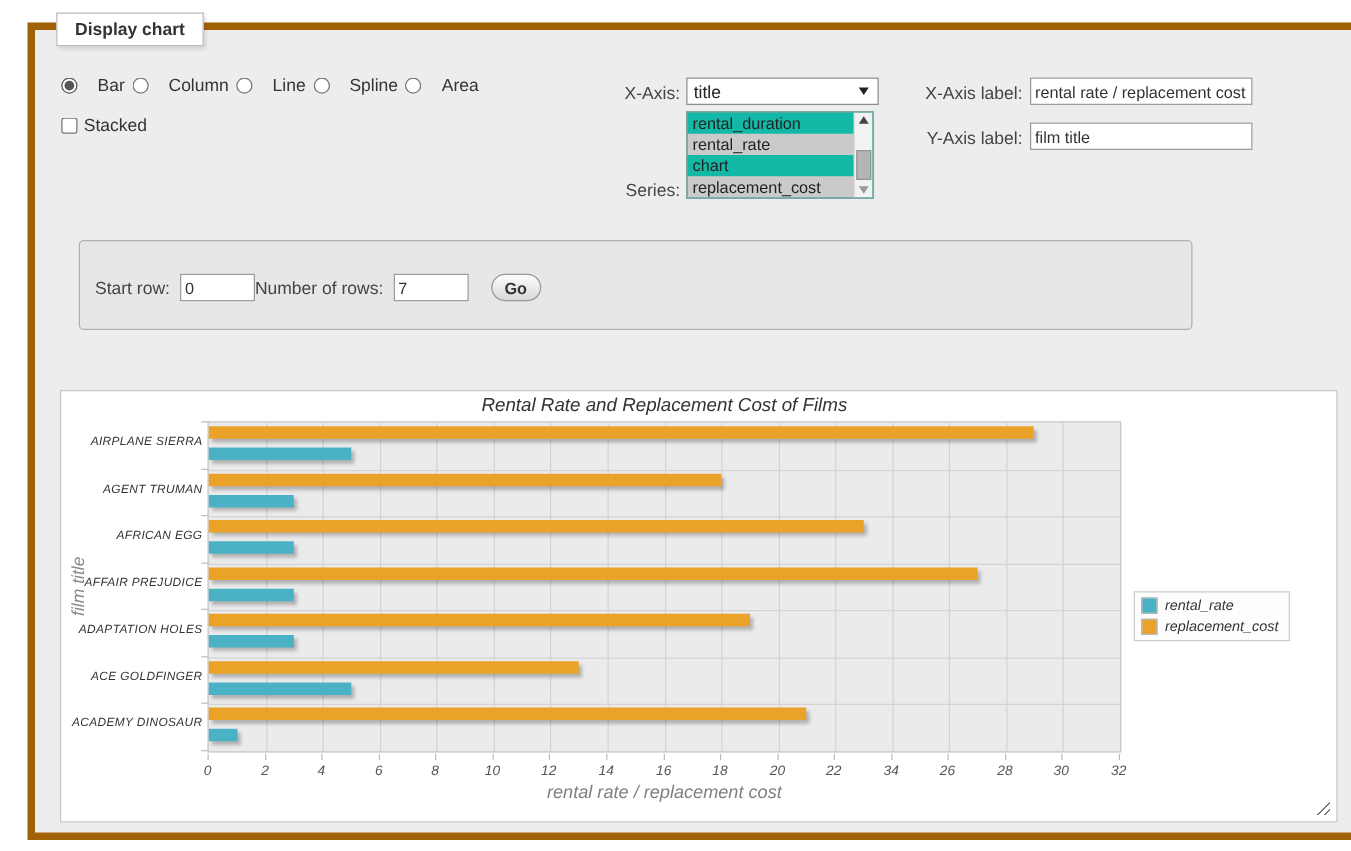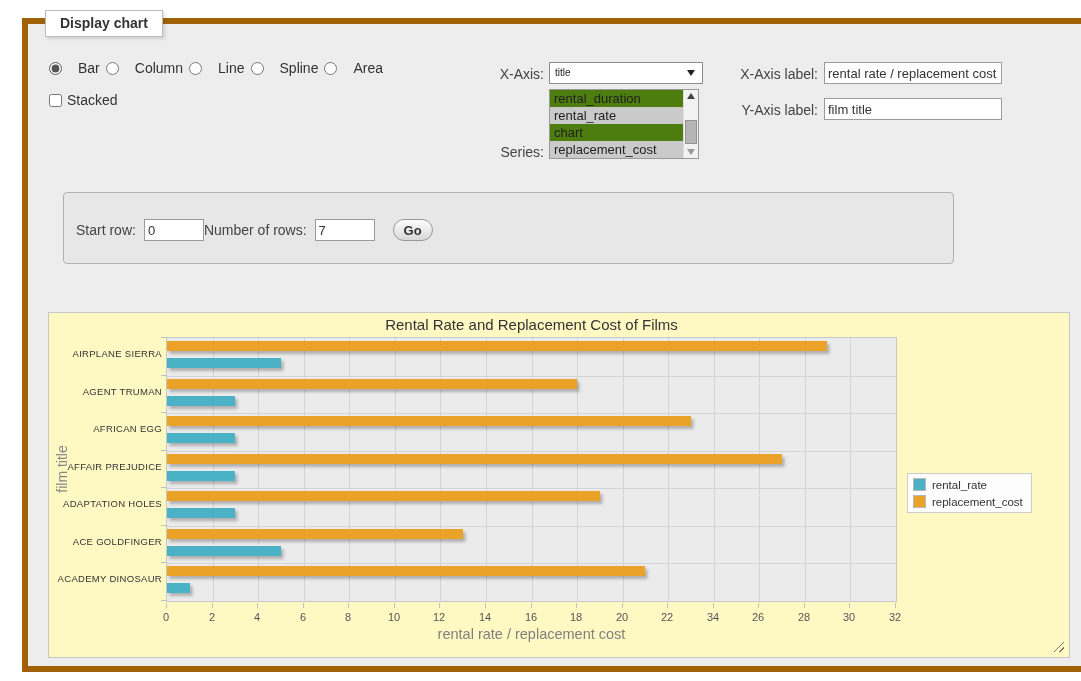--- a/index.html
+++ b/index.html
@@ -5,34 +5,34 @@
   * { margin:0; padding:0; box-sizing:border-box; }
   html,body { width:1081px; height:681px; background:#fff; font-family:"Liberation Sans", sans-serif; overflow:hidden; }
   .fieldset { position:absolute; left:22px; top:18px; width:1068px; height:654px; border:6px solid #a16207; background:#ededed; }
   .legendbox { position:absolute; left:17px; top:-14px; background:#fff; border:1px solid #bbb; padding:4px 14px 5px 14px; font-size:14px; font-weight:bold; color:#333; box-shadow:2px 2px 3px rgba(0,0,0,0.12); }
   .ctl-label { position:absolute; font-size:14px; color:#444; text-align:right; }
   .radio-row { position:absolute; left:21px; top:36px; display:flex; align-items:center; gap:6px; font-size:14px; color:#333; }
   .radio-row label, .chk-row label { display:flex; align-items:center; gap:16px; }
   input[type=radio], input[type=checkbox] { width:13px; height:13px; accent-color:#555; }
   .chk-row { position:absolute; left:21px; top:68px; display:flex; align-items:center; gap:5px; font-size:14px; color:#333; }
   .txt { position:absolute; background:#fff; border:1px solid #9b9b9b; font-size:13px; color:#333; padding:2px 3px; height:22px; font-family:"Liberation Sans", sans-serif; }
-  .fake-select { position:absolute; left:521px; top:38px; width:154px; height:22px; background:#fff; border:1px solid #8d8d8d; font-size:10px; color:#222; line-height:20px; padding-left:5px; cursor:default; }
+  .fake-select { position:absolute; left:521px; top:38px; width:154px; height:22px; background:#fff; border:1px solid #8d8d8d; font-size:14px; color:#222; line-height:20px; padding-left:5px; cursor:default; }
   .fake-select .arrow { position:absolute; right:7px; top:7px; width:0; height:0; border-left:4px solid transparent; border-right:4px solid transparent; border-top:6px solid #222; }
-  .listbox { position:absolute; left:521px; top:65px; width:150px; height:70px; background:#4d7c0f; border:1px solid #999; overflow:hidden; }
+  .listbox { position:absolute; left:521px; top:65px; width:150px; height:70px; background:#14b8a6; border:1px solid #999; overflow:hidden; }
   .listbox .opt { height:17px; line-height:17px; font-size:13px; color:#222; padding-left:4px; width:133px; }
   .listbox .opt.sel { background:#cacaca; }
   .scrollbar { position:absolute; right:0; top:0; width:15px; height:68px; background:#f2f2f2; border-left:1px solid #ddd; }
   .sb-up { position:absolute; top:3px; left:3px; width:0; height:0; border-left:4px solid transparent; border-right:4px solid transparent; border-bottom:6px solid #444; }
   .sb-down { position:absolute; bottom:3px; left:3px; width:0; height:0; border-left:4px solid transparent; border-right:4px solid transparent; border-top:6px solid #999; }
   .sb-thumb { position:absolute; top:30px; left:1px; width:12px; height:24px; background:#b5b5b5; border:1px solid #949494; }
   .rowsbox { position:absolute; left:35px; top:168px; width:891px; height:72px; border:1px solid #b0b0b0; border-radius:4px; background:#e7e7e7; }
   .rowsbox .inner { position:absolute; left:12px; top:26px; display:flex; align-items:center; font-size:14px; color:#444; }
   .rowsbox input.small { width:60px; height:22px; background:#fff; border:1px solid #9b9b9b; font-size:13px; color:#333; padding:2px 3px; font-family:"Liberation Sans", sans-serif; }
   .go-btn { margin-left:18px; width:40px; height:22px; border:1px solid #999; border-radius:11px; background:linear-gradient(#fdfdfd,#d8d8d8); font-size:13px; font-weight:bold; color:#333; font-family:"Liberation Sans", sans-serif; cursor:pointer; }
-  .chartbox { position:absolute; left:20px; top:288px; width:1022px; height:346px; border:1px solid #c7c7c7; background:#fef9c3; }
+  .chartbox { position:absolute; left:20px; top:288px; width:1022px; height:346px; border:1px solid #c7c7c7; background:#ffffff;font-style:italic; }
   .chart-title { position:absolute; left:117px; top:3px; width:731px; text-align:center; font-size:15px; color:#333; }
   .plot { position:absolute; left:117px; top:24px; width:731px; height:265px; border:1px solid #c8c8c8; background:#ebebeb; }
   .vgrid { position:absolute; top:0; width:1px; height:100%; background:#d4d4d4; }
   .hgrid { position:absolute; left:0; height:1px; width:100%; background:#d4d4d4; }
   .bar { position:absolute; height:10px; box-shadow:2.5px 3px 3px rgba(0,0,0,0.25); }
   .cat-label { position:absolute; left:0; width:113px; text-align:right; font-size:9.5px; color:#333; letter-spacing:0.3px; height:12px; line-height:12px; }
   .ytick { position:absolute; left:112px; width:6px; height:1px; background:#bfbfbf; }
   .xtick { position:absolute; top:290px; width:1px; height:5px; background:#bfbfbf; }
   .xtick-label { position:absolute; top:298px; width:26px; text-align:center; font-size:11px; color:#555; }
   .xaxis-title { position:absolute; left:117px; top:313px; width:731px; text-align:center; font-size:14.5px; color:#7f7f7f; }

